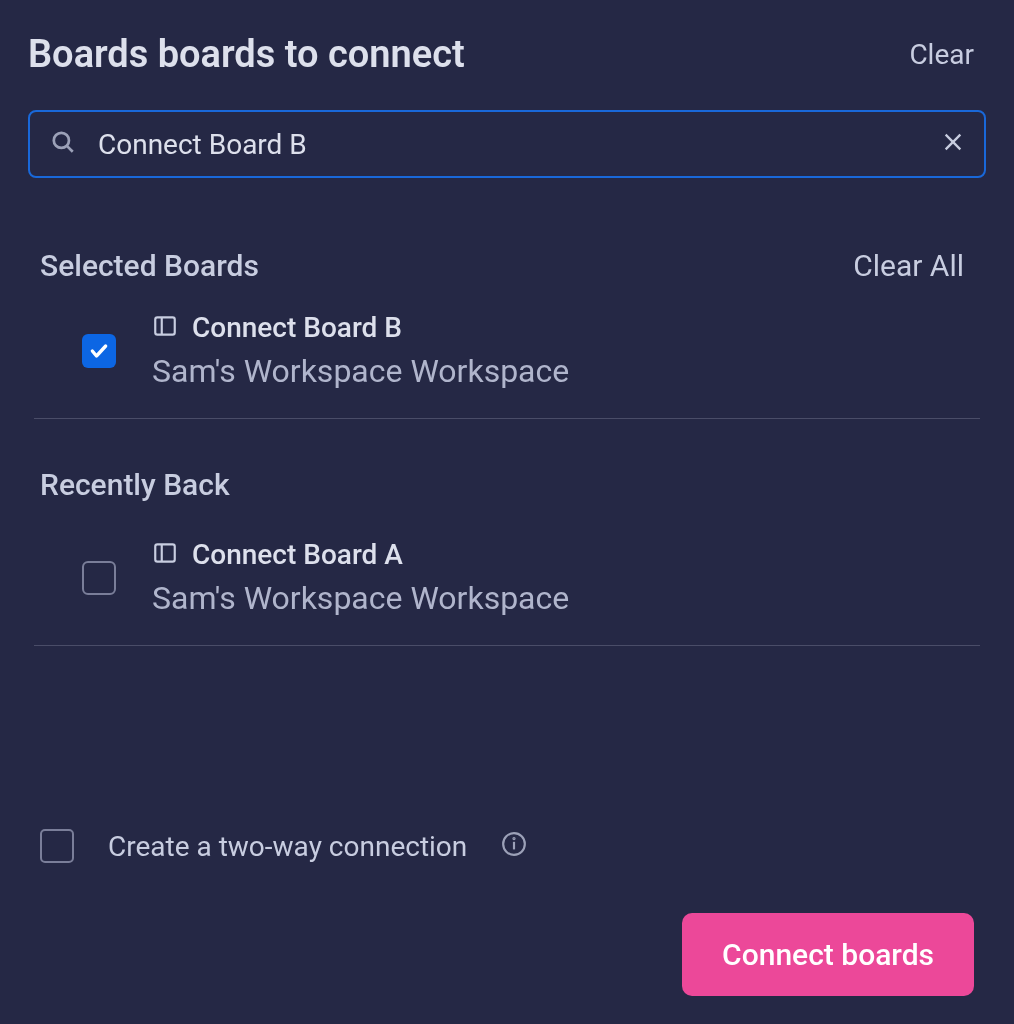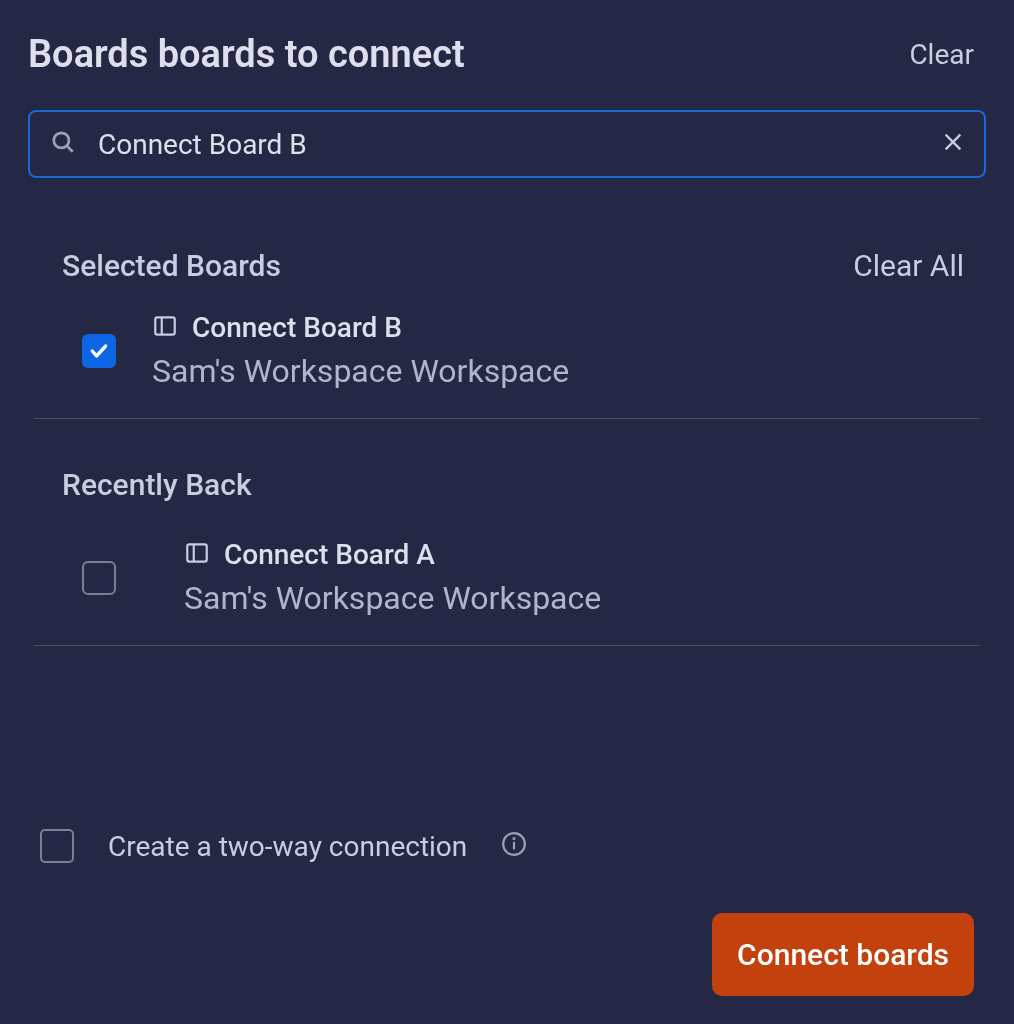--- a/index.html
+++ b/index.html
@@ -65,21 +65,21 @@
       width: 22px;
       height: 22px;
       flex-shrink: 0;
       cursor: pointer;
       margin-left: 12px;
     }
     .section-header {
       display: flex;
       justify-content: space-between;
       align-items: center;
-      padding: 70px 50px 0 62px;
+      padding: 70px 50px 0 40px;
     }
     .section-title {
       font-size: 30px;
       font-weight: 500;
       color: #c8cde0;
     }
     .clear-all {
       font-size: 30px;
       color: #c8cde0;
       cursor: pointer;
@@ -139,21 +139,20 @@
     }
     .board-workspace {
       font-size: 32px;
       color: #b0b5cc;
     }
     .section-header.recent {
       padding-top: 48px;
     }
     .board-item.recent-item {
       margin-top: 8px;
-      gap: 32px;
     }
     .bottom-section {
       position: absolute;
       bottom: 28px;
       left: 0;
       right: 12px;
       padding: 0 28px 0 40px;
     }
     .two-way-row {
       display: flex;
@@ -174,25 +173,25 @@
     }
     .info-icon {
       width: 26px;
       height: 26px;
     }
     .connect-btn-row {
       display: flex;
       justify-content: flex-end;
     }
     .connect-btn {
-      background: #c2410c;
+      background: #ec4899;
       color: #ffffff;
       border: none;
       border-radius: 10px;
-      padding: 24px 25px;
+      padding: 24px 40px;
       font-size: 30px;
       font-weight: 500;
       cursor: pointer;
       font-family: inherit;
     }
   </style>
 </head>
 <body>
 
 <div class="header">

